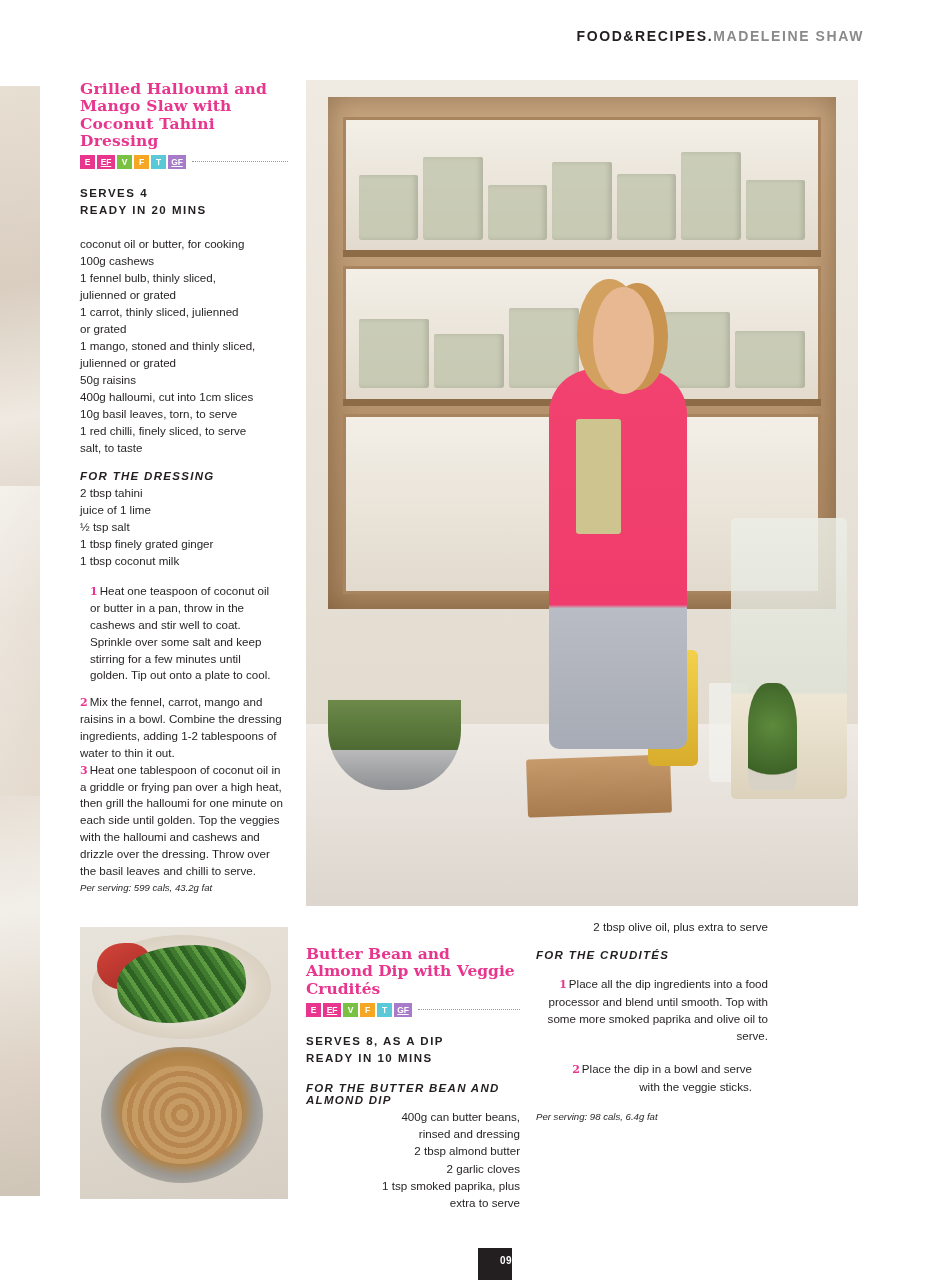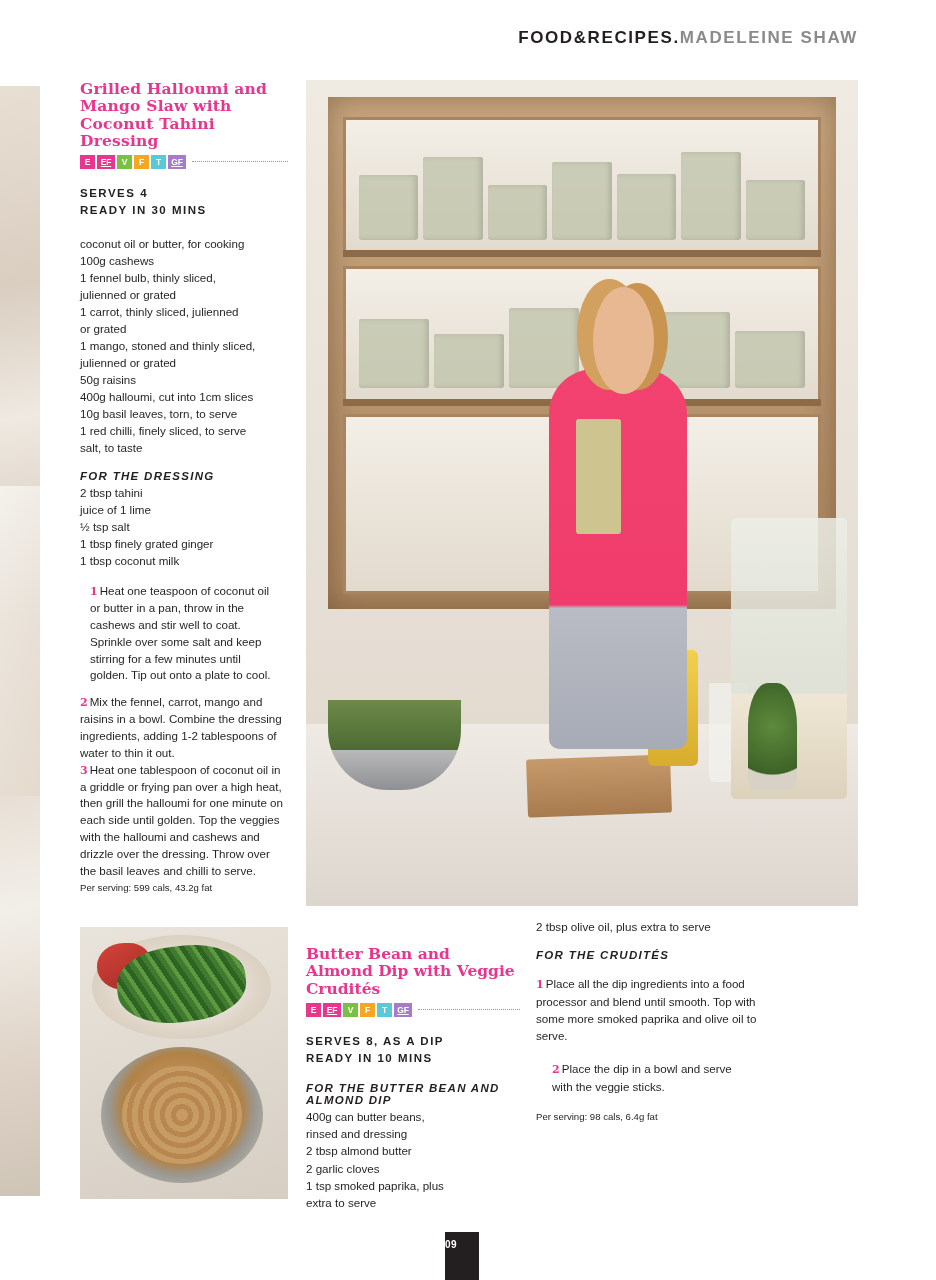--- a/index.html
+++ b/index.html
@@ -13,22 +13,22 @@
     position: relative;
     font-family: "Liberation Sans", sans-serif;
     color: #231f20;
     overflow: hidden;
   }
 
   
   .masthead {
     position: absolute;
     top: 28px;
-    right: 78px;
-    font-size: 17px;
+    right: 72px;
+    font-size: 14px;
     letter-spacing: 1.6px;
     font-weight: bold;
     text-align: center;
   }
   .masthead .brand { color: #231f20; }
   .masthead .author { color: #8a8a8a; font-weight: bold; }
 
   
   .edge-photo {
     position: absolute;
@@ -118,20 +118,21 @@
     color: #e8368f;
     font-weight: bold;
     font-family: "DejaVu Serif", serif;
     font-size: 11px;
     padding-right: 2px;
   }
   .per-serving {
     font-size: 9.6px;
     margin-top: 3px;
     color: #231f20;
+    font-style: italic;
   }
 
   
   .hero {
     position: absolute;
     left: 306px;
     top: 80px;
     width: 552px;
     height: 826px;
     overflow: hidden;
@@ -306,35 +307,35 @@
     width: 232px;
   }
   .r2-title {
     font-family: "DejaVu Serif", serif;
     color: #e8368f;
     font-weight: bold;
     font-size: 15.5px;
     line-height: 1.12;
     margin: 0 0 6px 0;
   }
-  .body-text { font-size: 11.6px; line-height: 1.47; }
+  .body-text { font-size: 11.6px; line-height: 1.47; text-align: right; }
   .mt14 { margin-top: 14px; }
 
   
   .folio {
     position: absolute;
-    left: 445px;
+    left: 478px;
     bottom: 0;
     width: 34px;
-    height: 48px;
+    height: 32px;
     background: #231f20;
     color: #ffffff;
     font-size: 10px;
     font-weight: bold;
-    text-align: left;
+    text-align: right;
     line-height: 26px;
     letter-spacing: .5px;
   }
 </style>
 </head>
 <body>
 
 <div class="masthead">
   <span class="brand">FOOD&amp;RECIPES.</span><span class="author">MADELEINE SHAW</span>
 </div>
@@ -349,21 +350,21 @@
     <span class="tag wide" style="background:#e8368f">EF</span>
     <span class="tag" style="background:#7ac143">V</span>
     <span class="tag" style="background:#f5a623">F</span>
     <span class="tag" style="background:#5bc8d8">T</span>
     <span class="tag wide" style="background:#a77bca">GF</span>
     <span class="dotline"></span>
   </div>
 
   <div class="serves">
     <div>SERVES 4</div>
-    <div>READY IN 30 MINS</div>
+    <div>READY IN 20 MINS</div>
   </div>
 
   <div class="ingredients">
     <div>coconut oil or butter, for cooking</div>
     <div>100g cashews</div>
     <div>1 fennel bulb, thinly sliced,</div>
     <div>julienned or grated</div>
     <div>1 carrot, thinly sliced, julienned</div>
     <div>or grated</div>
     <div>1 mango, stoned and thinly sliced,</div>

